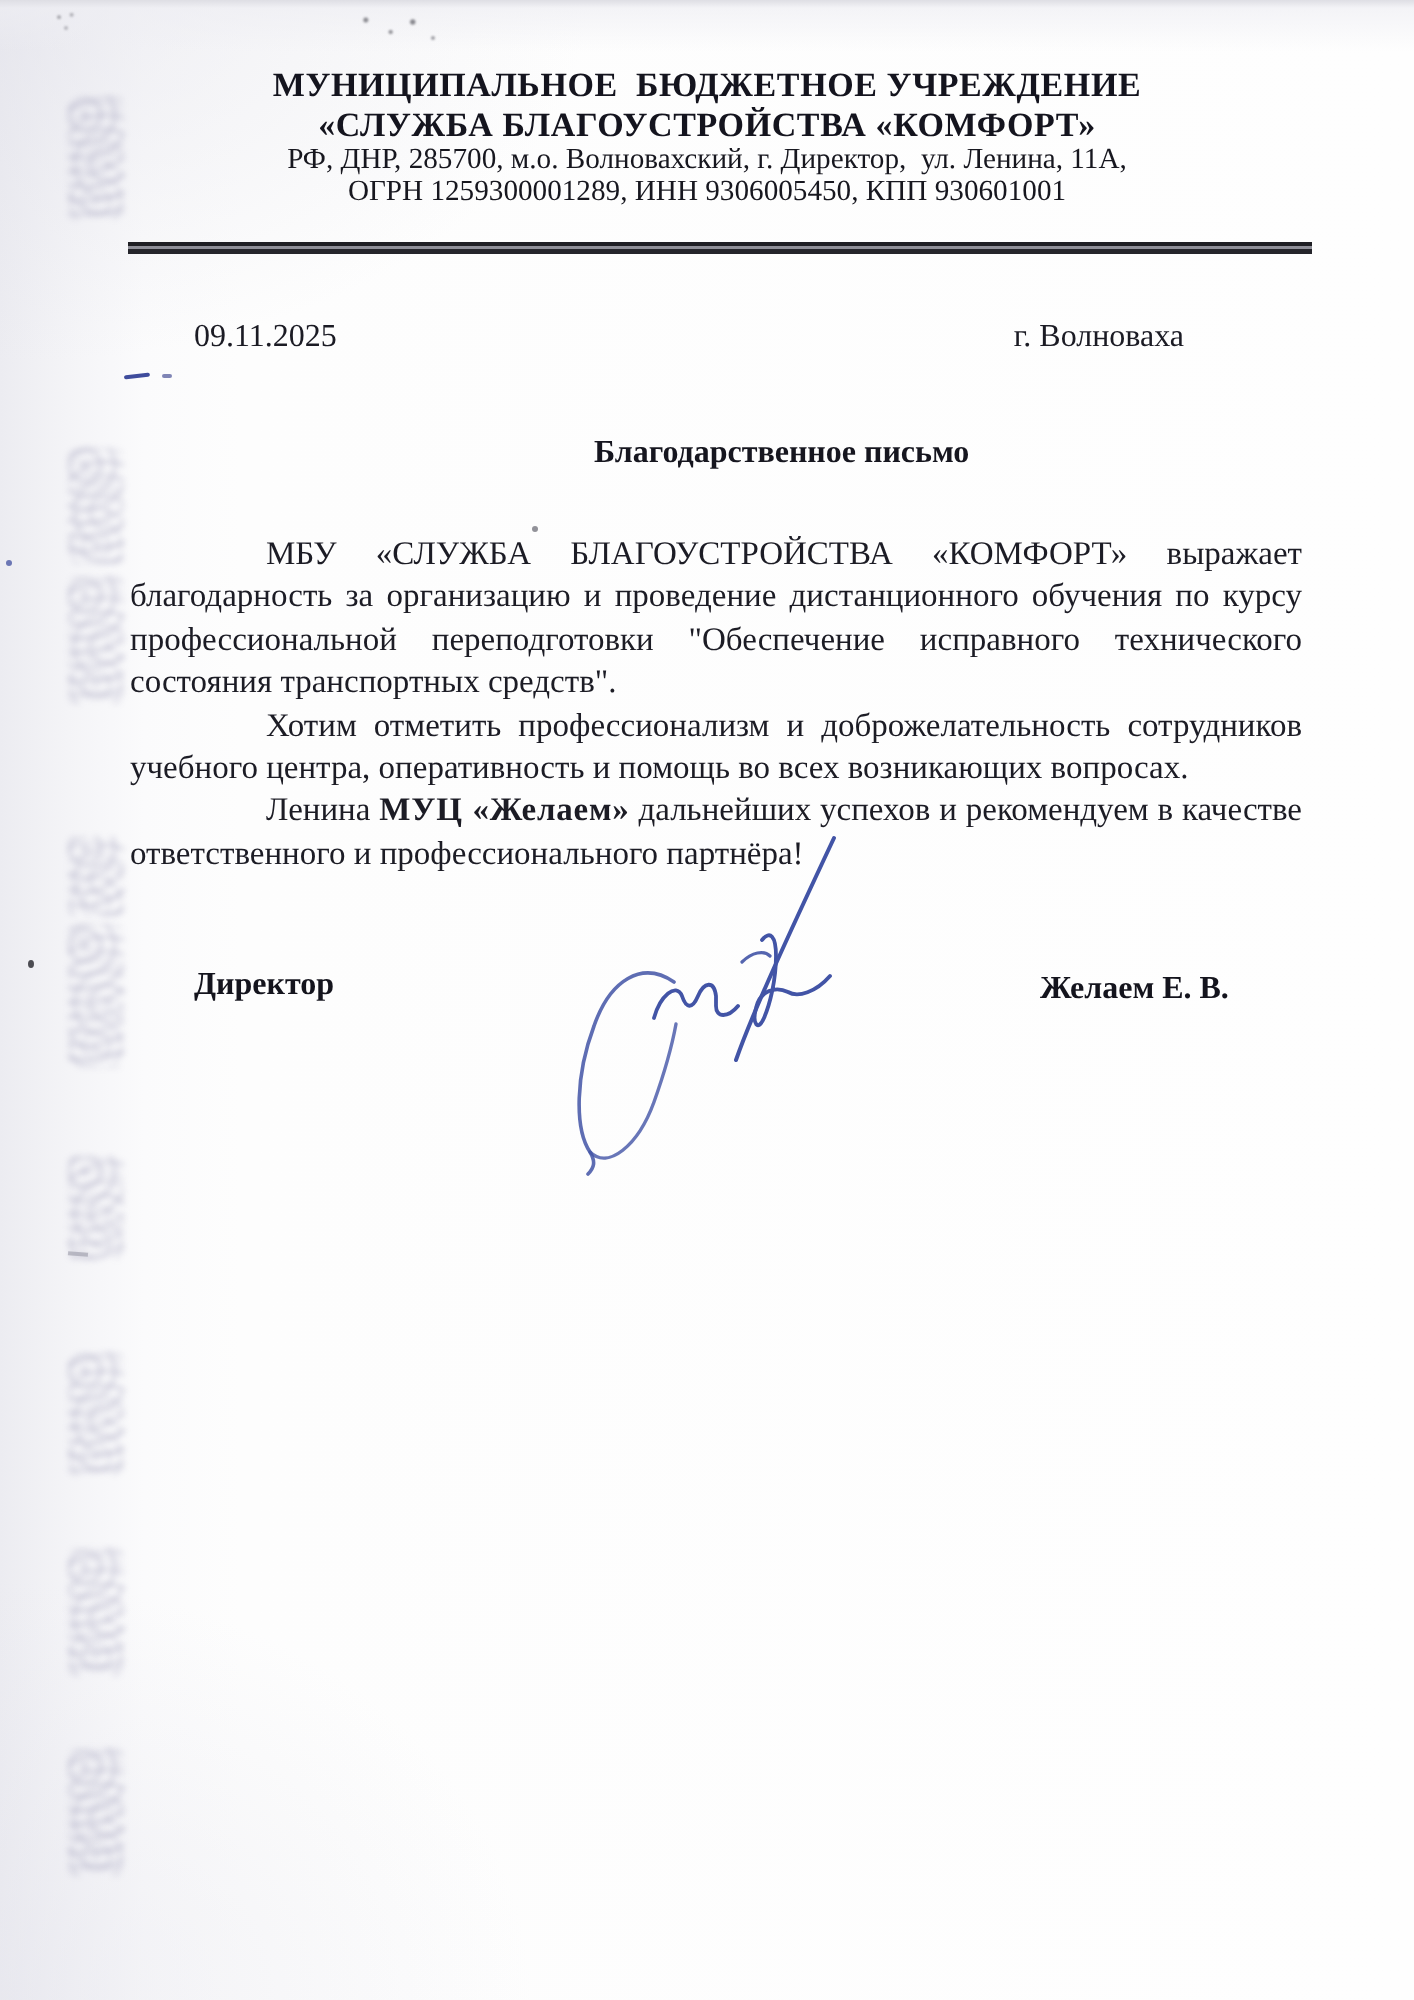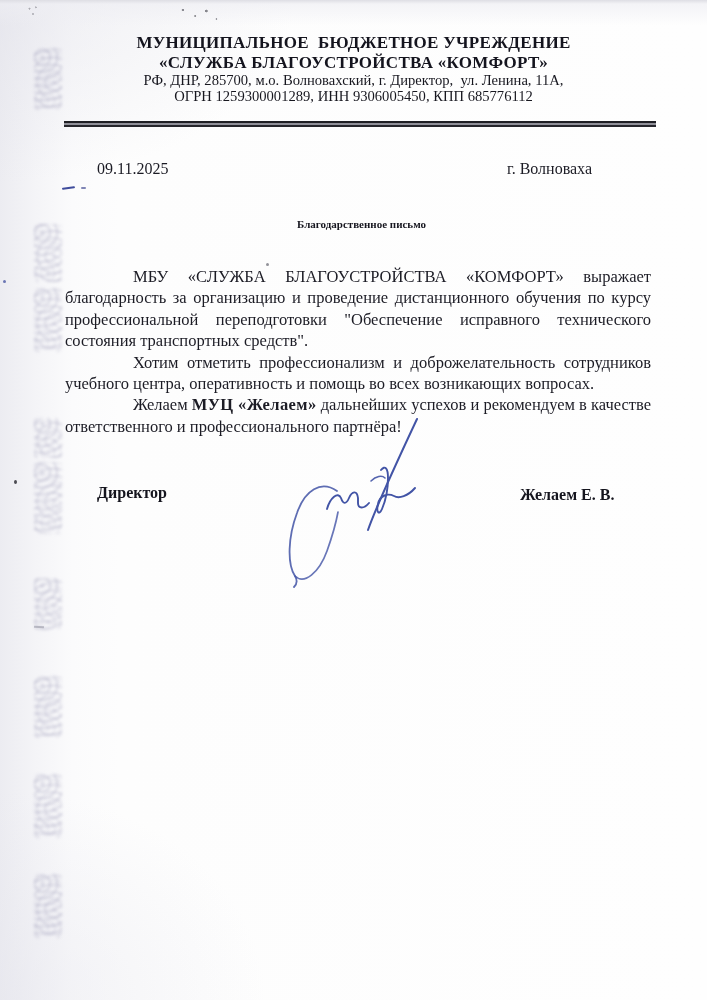--- a/index.html
+++ b/index.html
@@ -23,21 +23,21 @@
   .org-addr{white-space:pre-wrap;font-size:14.6px;line-height:16.2px;color:#17171f;}
   .rule{
     position:absolute;left:64px;top:121px;width:592px;height:6px;
     background:linear-gradient(180deg,#1f1f24 0 2px,#8f8f98 2px 3.5px,#25252b 3.5px 6px);
   }
 
   
   .dateline{position:absolute;left:97px;top:160px;width:495px;display:flex;justify-content:space-between;font-size:16px;color:#1b1b24;}
 
   
-  .doc-title{position:absolute;left:297px;top:218px;font-size:11px;font-weight:bold;color:#16161f;}
+  .doc-title{position:absolute;left:297px;top:218px;font-size:16px;font-weight:bold;color:#16161f;}
 
   
   .body-text{position:absolute;left:65px;top:266px;width:586px;font-size:16.5px;line-height:21.4px;color:#1c1c25;text-align:justify;}
   .body-text p{margin:0;text-indent:68px;}
   .p3-bold{font-weight:bold;letter-spacing:.4px;}
 
   
   .sig-label{position:absolute;left:97px;top:484px;font-size:16px;font-weight:bold;color:#14141d;}
   .sig-name{position:absolute;left:520px;top:486px;font-size:16px;font-weight:bold;color:#14141d;}
   .sig-svg{position:absolute;left:281px;top:408px;width:140px;height:180px;}
@@ -73,35 +73,35 @@
 </style>
 </head>
 <body>
 
 <div class="page">
 
   <div class="org-head">
     <div class="org-line">МУНИЦИПАЛЬНОЕ  БЮДЖЕТНОЕ УЧРЕЖДЕНИЕ</div>
     <div class="org-line">«СЛУЖБА БЛАГОУСТРОЙСТВА «КОМФОРТ»</div>
     <div class="org-addr">РФ, ДНР, 285700, м.о. Волновахский, г. Директор,  ул. Ленина, 11А,</div>
-    <div class="org-addr">ОГРН 1259300001289, ИНН 9306005450, КПП 685776112</div>
+    <div class="org-addr">ОГРН 1259300001289, ИНН 9306005450, КПП 930601001</div>
   </div>
   <div class="rule"></div>
 
   <div class="dateline">
     <span>09.11.2025</span>
     <span>г. Волноваха</span>
   </div>
 
   <div class="doc-title">Благодарственное письмо</div>
 
   <div class="body-text">
     <p>МБУ «СЛУЖБА БЛАГОУСТРОЙСТВА «КОМФОРТ» выражает благодарность за организацию и проведение дистанционного обучения по курсу профессиональной переподготовки "Обеспечение исправного технического состояния транспортных средств".</p>
     <p>Хотим отметить профессионализм и доброжелательность сотрудников учебного центра, оперативность и помощь во всех возникающих вопросах.</p>
-    <p><span>Желаем </span><span class="p3-bold">МУЦ «Желаем»</span><span> дальнейших успехов и рекомендуем в качестве ответственного и профессионального партнёра!</span></p>
+    <p><span>Ленина </span><span class="p3-bold">МУЦ «Желаем»</span><span> дальнейших успехов и рекомендуем в качестве ответственного и профессионального партнёра!</span></p>
   </div>
 
   <div class="sig-label">Директор</div>
   <div class="sig-name">Желаем Е. В.</div>
 
   <svg class="sig-svg" viewBox="0 0 140 180" aria-hidden="true">
     <g fill="none" stroke="#4254a6" stroke-linecap="round" stroke-linejoin="round">
 
       <path d="M 56 83 C 40 72, 24 82, 16 105 C 7 129, 6 156, 14 168 C 17 173, 16 176, 13 179" stroke-width="1.8" stroke-opacity="0.85"></path>
       <path d="M 14 168 C 23 177, 38 165, 46 143 C 51 129, 55 115, 57 104" stroke-width="1.7" stroke-opacity="0.8"></path>

